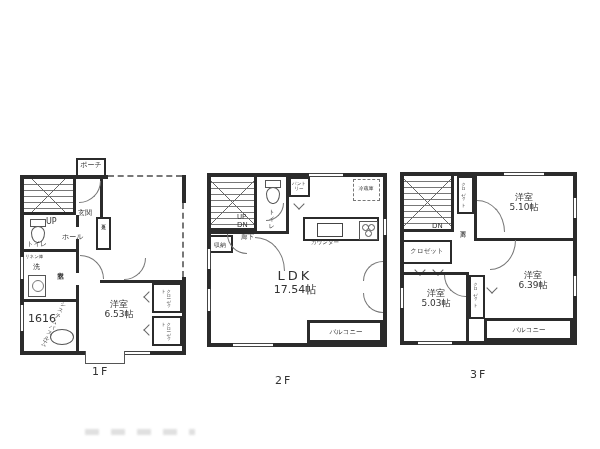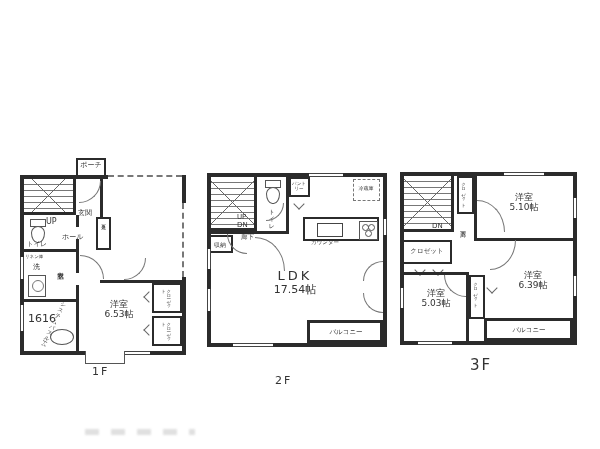--- a/index.html
+++ b/index.html
@@ -217,18 +217,18 @@
       <div class="box" style="left:80px;top:142px;width:89px;height:23px;border-width:3px;">
         <div class="lbl ctr" style="left:12px;top:6px;width:60px;font-size:6.5px;">バルコニー</div>
       </div>
 
       <div class="win-h" style="left:100px;top:-4px;width:40px;"></div>
       <div class="win-v" style="left:169px;top:22px;height:20px;"></div>
       <div class="win-v" style="left:169px;top:100px;height:20px;"></div>
       <div class="win-v" style="left:-4px;top:112px;height:20px;"></div>
       <div class="win-h" style="left:14px;top:165px;width:34px;"></div>
     </div>
-    <div class="lbl" style="left:72px;top:189px;font-size:15px;letter-spacing:2px;">3F</div>
+    <div class="lbl" style="left:72px;top:201px;font-size:11px;letter-spacing:2px;">3F</div>
   </section>
 
   <div class="smudge" style="left:85px;top:429px;width:110px;"></div>
 
 </div>
 
 </body></html>

